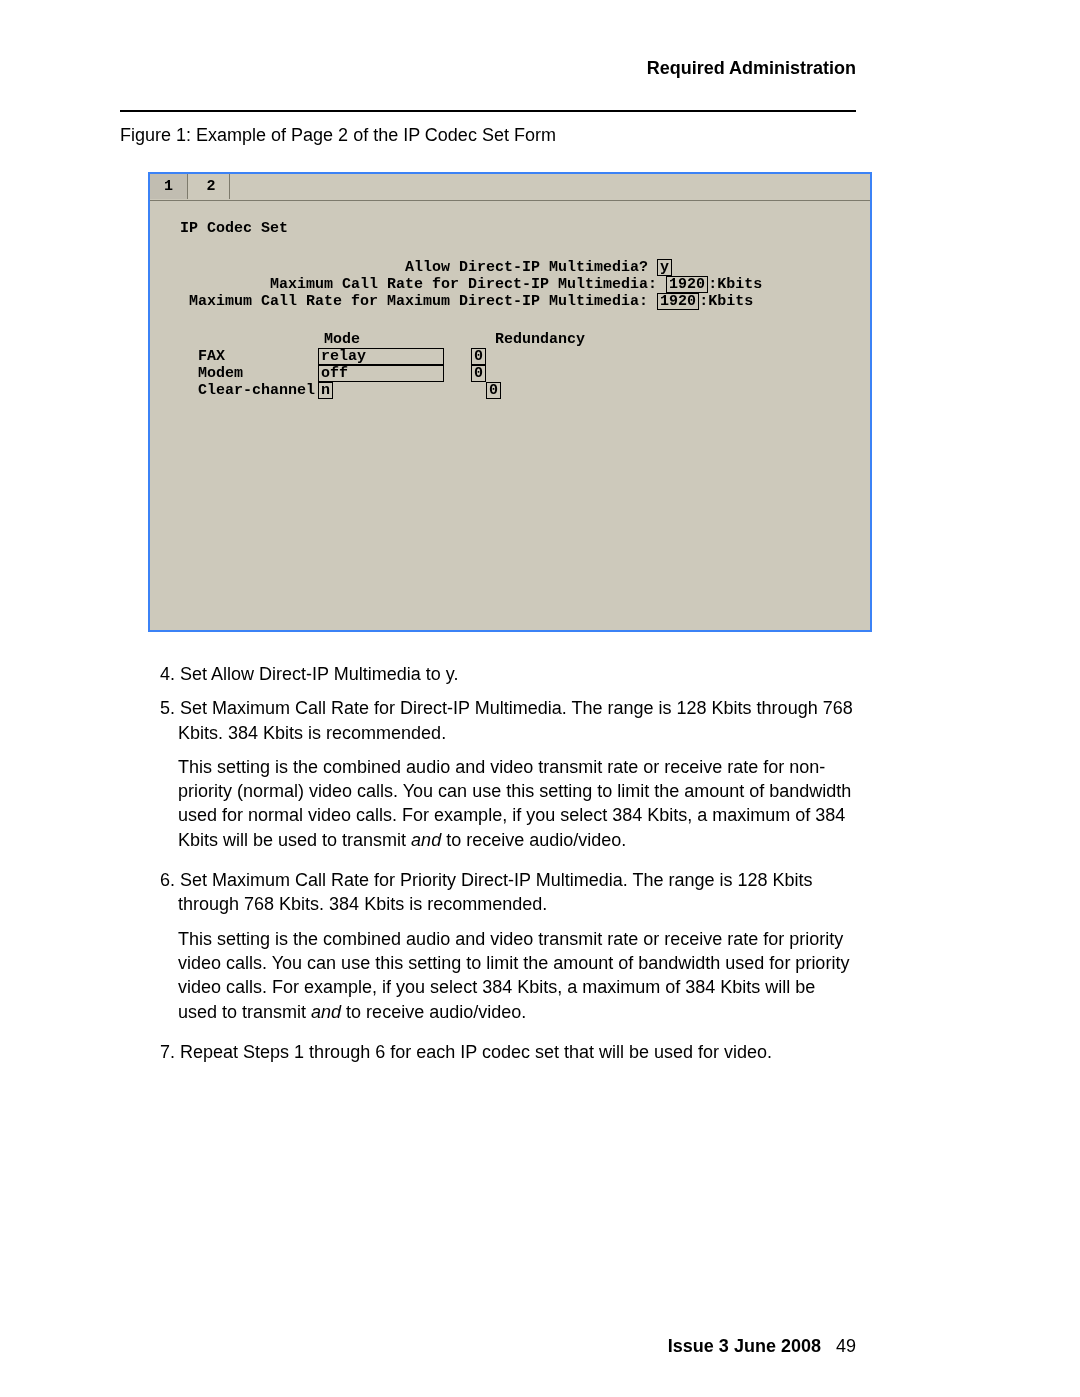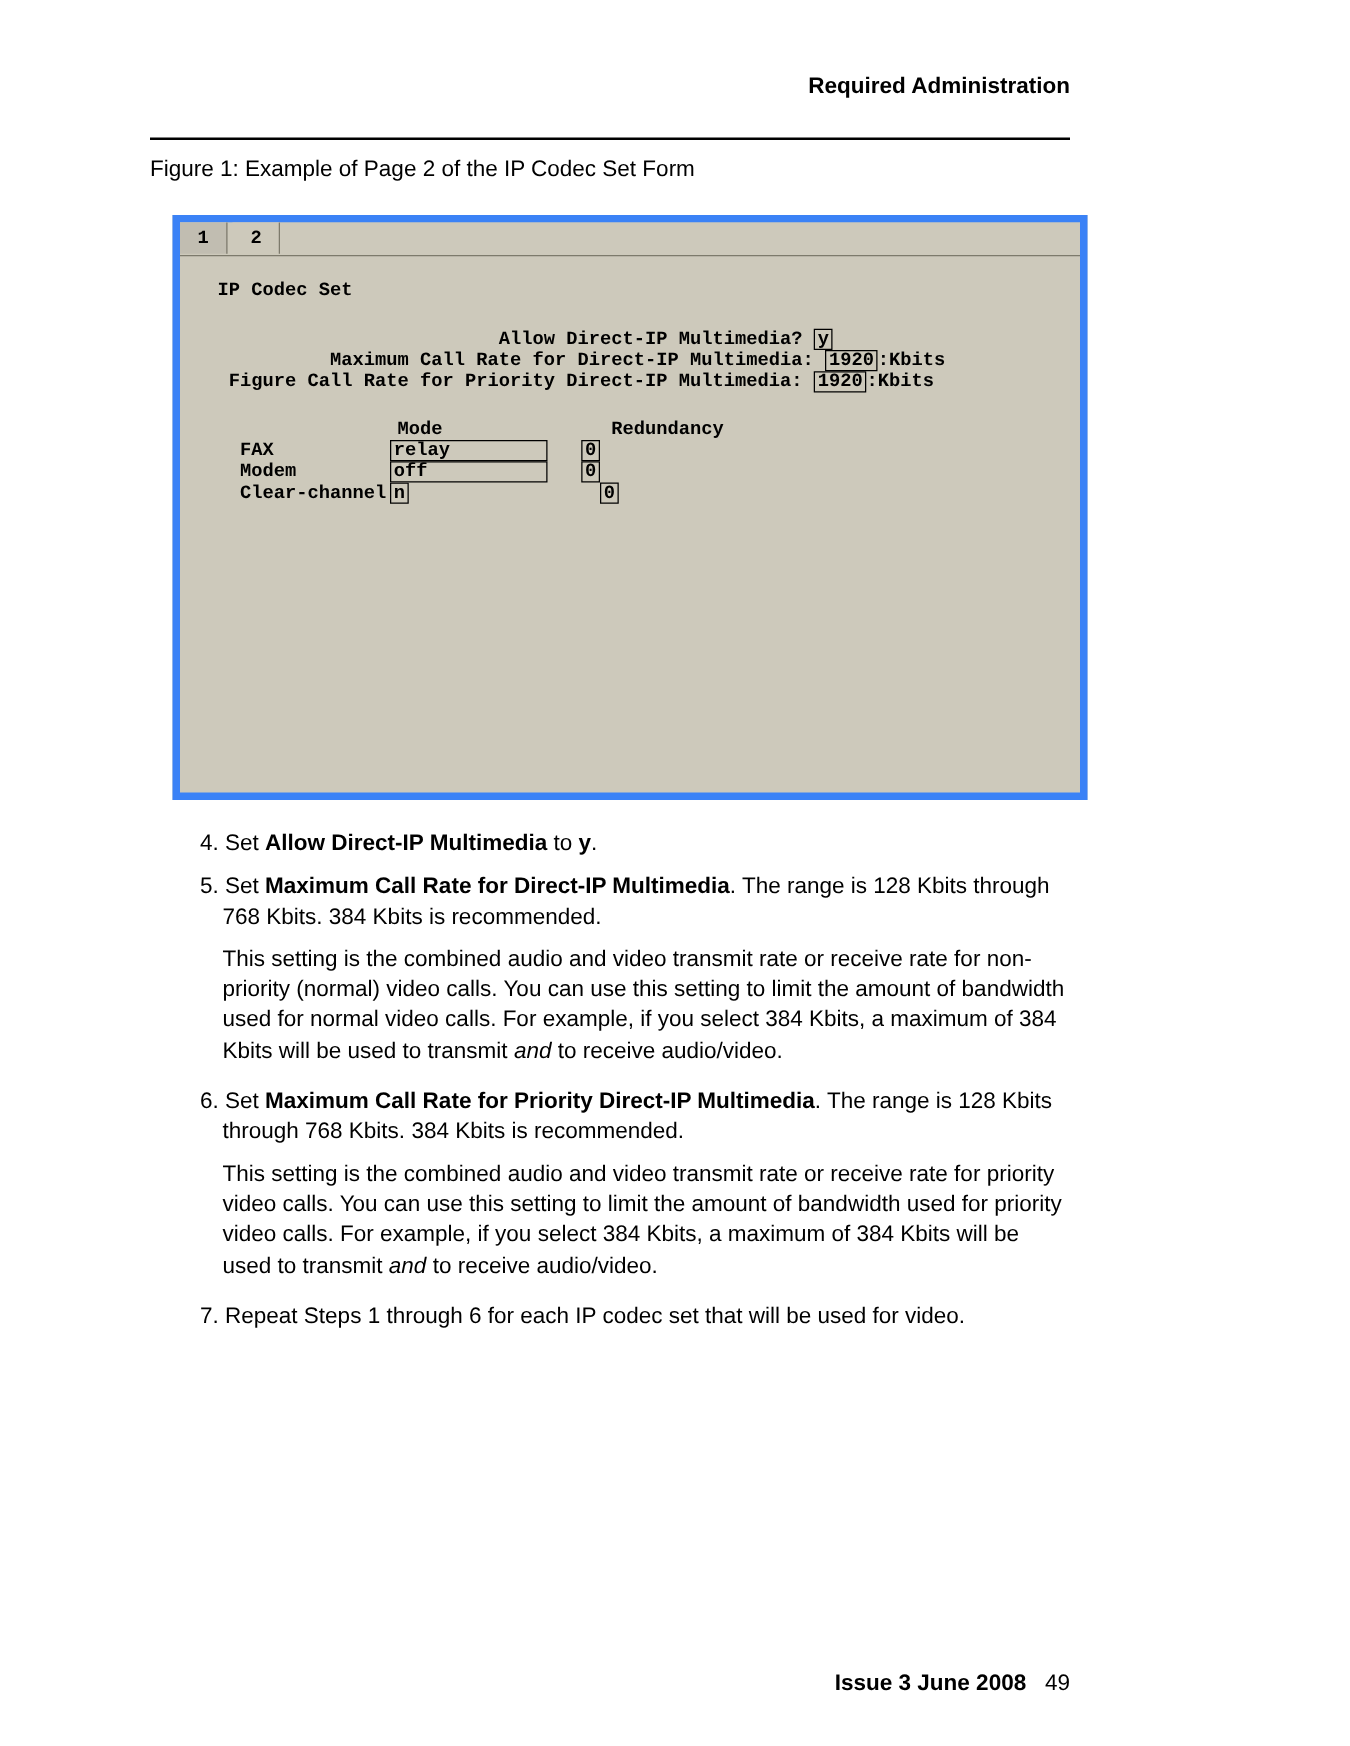--- a/index.html
+++ b/index.html
@@ -1,32 +1,32 @@
 <!DOCTYPE html>
 <html><head>
 <meta charset="utf-8">
 <style>
   html,body{margin:0;padding:0;background:#fff;font-family:Arial,Helvetica,sans-serif;color:#000}
   .page{width:956px;height:1397px;position:relative;box-sizing:border-box;padding:56px 100px 40px 120px}
   .header-title{position:absolute;top:58px;right:100px;font-weight:bold;font-size:18px}
   .rule{position:absolute;top:110px;left:120px;right:100px;height:2px;background:#000}
   .fig-caption{position:absolute;top:125px;left:120px;font-weight:normal;font-size:18px}
-  .screenshot{position:absolute;top:172px;left:138px;width:720px;height:456px;background:#cdc9bb;border:6px solid #3b82f6}
+  .screenshot{position:absolute;top:172px;left:148px;width:720px;height:456px;background:#cdc9bb;border:2px solid #3b82f6}
   .tabbar{height:26px;border-bottom:1px solid #7d7a6c;background:#cdc9bb}
   .tab{display:inline-block;height:25px;line-height:25px;padding:0 14px;border-right:1px solid #7d7a6c;font-family:"Courier New",monospace;font-size:15px;font-weight:bold;color:#000;background:#cdc9bb}
   .tab.active{background:#cdc9bb}
   .tab.inactive{background:#c1bdb1}
   .term{font-family:"Courier New",monospace;font-size:15px;font-weight:bold;color:#000;padding:20px 30px;line-height:1.05}
   .term-title{text-align:left;margin-bottom:22px}
   .line{white-space:pre}
   .field{display:inline-block;border:1px solid #000;background:#cdc9bb;padding:0 2px;height:15px;line-height:15px}
   .content{position:absolute;top:662px;left:140px;right:100px;font-size:18px;line-height:1.35}
   .content .item{margin-bottom:10px;text-indent:-18px;padding-left:38px}
   .content .para{margin:8px 0 16px 38px}
-  .content b{font-weight:bold}
+  .content b{font-weight:normal}
   .footer{position:absolute;bottom:40px;right:100px;font-size:18px}
   .footer b{font-weight:bold}
 </style>
 </head>
 <body>
 
 <div class="page">
   <div class="header-title">Required Administration</div>
   <div class="rule"></div>
   <div class="fig-caption">Figure 1: Example of Page 2 of the IP Codec Set Form</div>
@@ -34,21 +34,21 @@
   <div class="screenshot">
     <div class="tabbar">
       <span class="tab inactive">1</span>
       <span class="tab active">2</span>
     </div>
     <div class="term">
       <div class="term-title">IP Codec Set</div>
 
       <div class="line">                         <span>Allow Direct-IP Multimedia?</span> <span class="field">y</span></div>
       <div class="line">          <span>Maximum Call Rate for Direct-IP Multimedia:</span> <span class="field">1920</span><span>:Kbits</span></div>
-      <div class="line"> <span>Figure Call Rate for Priority Direct-IP Multimedia:</span> <span class="field">1920</span><span>:Kbits</span></div>
+      <div class="line"> <span>Maximum Call Rate for Maximum Direct-IP Multimedia:</span> <span class="field">1920</span><span>:Kbits</span></div>
 
       <div style="height:22px"></div>
 
       <div class="line">                <span>Mode</span>               <span>Redundancy</span></div>
 
       <div class="line">  <span style="display:inline-block;width:120px">FAX</span><span class="field" style="width:120px;">relay</span>   <span class="field">0</span></div>
       <div class="line">  <span style="display:inline-block;width:120px">Modem</span><span class="field" style="width:120px">off</span>   <span class="field">0</span></div>
       <div class="line">  <span style="display:inline-block;width:120px">Clear-channel</span><span class="field">n</span>                 <span class="field">0</span></div>
     </div>
   </div>

